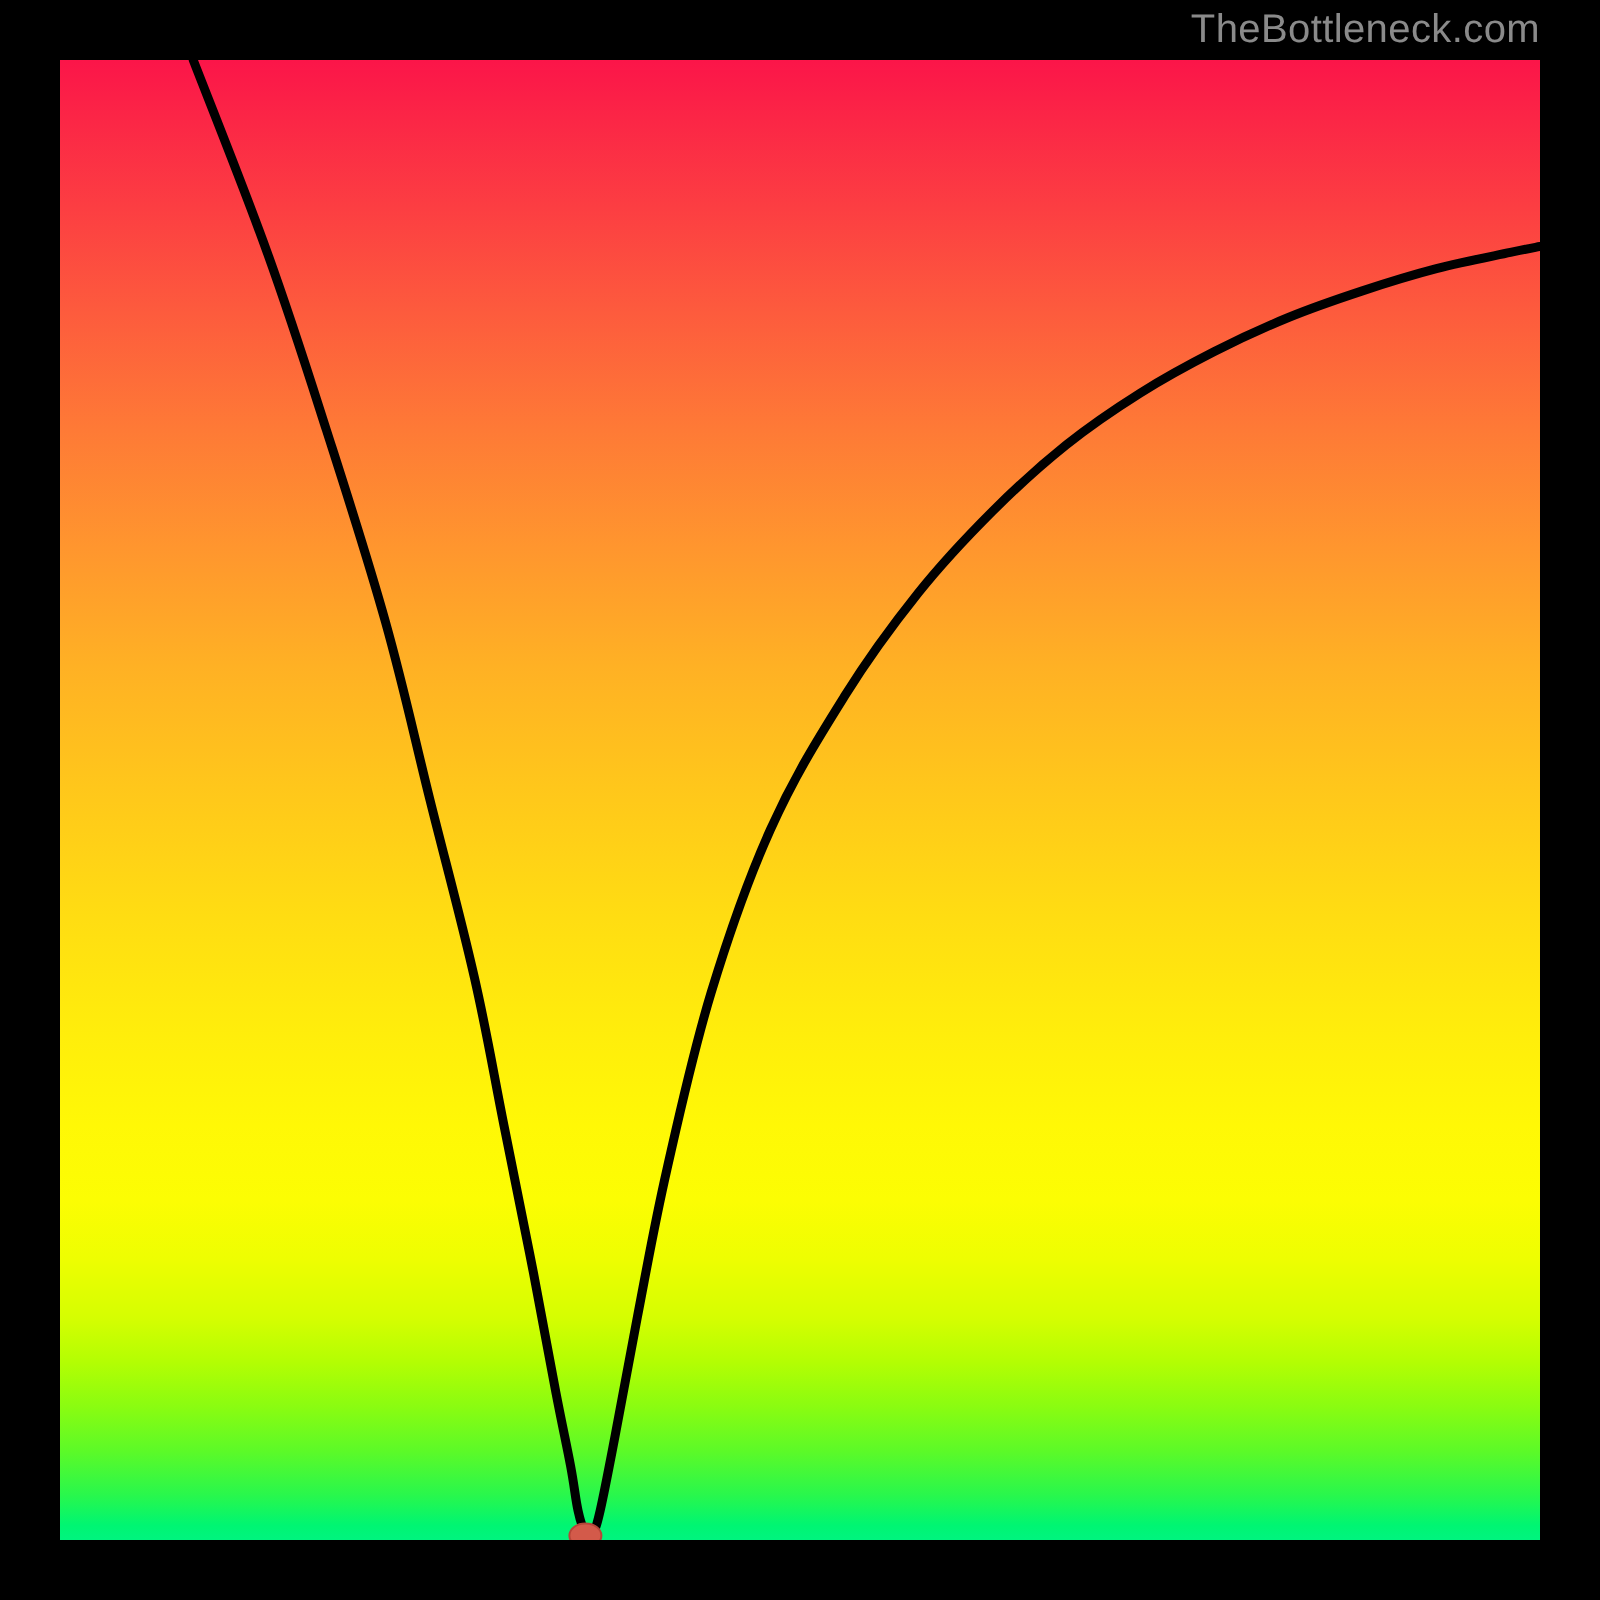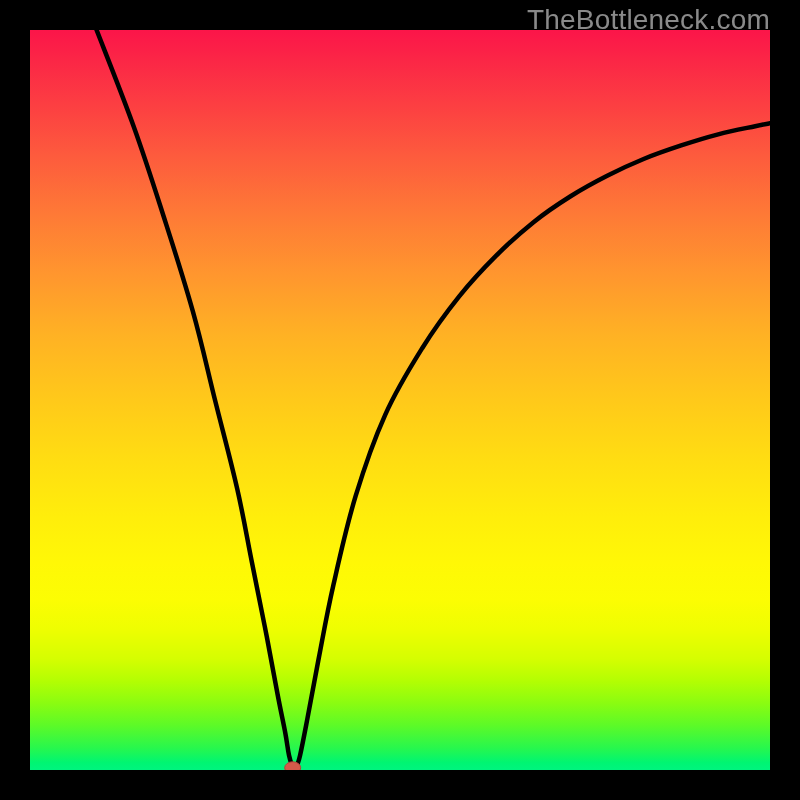--- a/index.html
+++ b/index.html
@@ -46,21 +46,21 @@
       #28f74d 97%,
       #00f572 99%,
       #00f47f 100%
     );
   }
   .watermark {
     position: absolute;
     top: 4px;
     right: 30px;
     color: #8a8a8a;
-    font-size: 28px;
+    font-size: 20px;
     font-weight: 500;
     letter-spacing: 0.2px;
     user-select: none;
   }
   svg {
     position: absolute;
     left: 0;
     top: 0;
   }
 </style>

